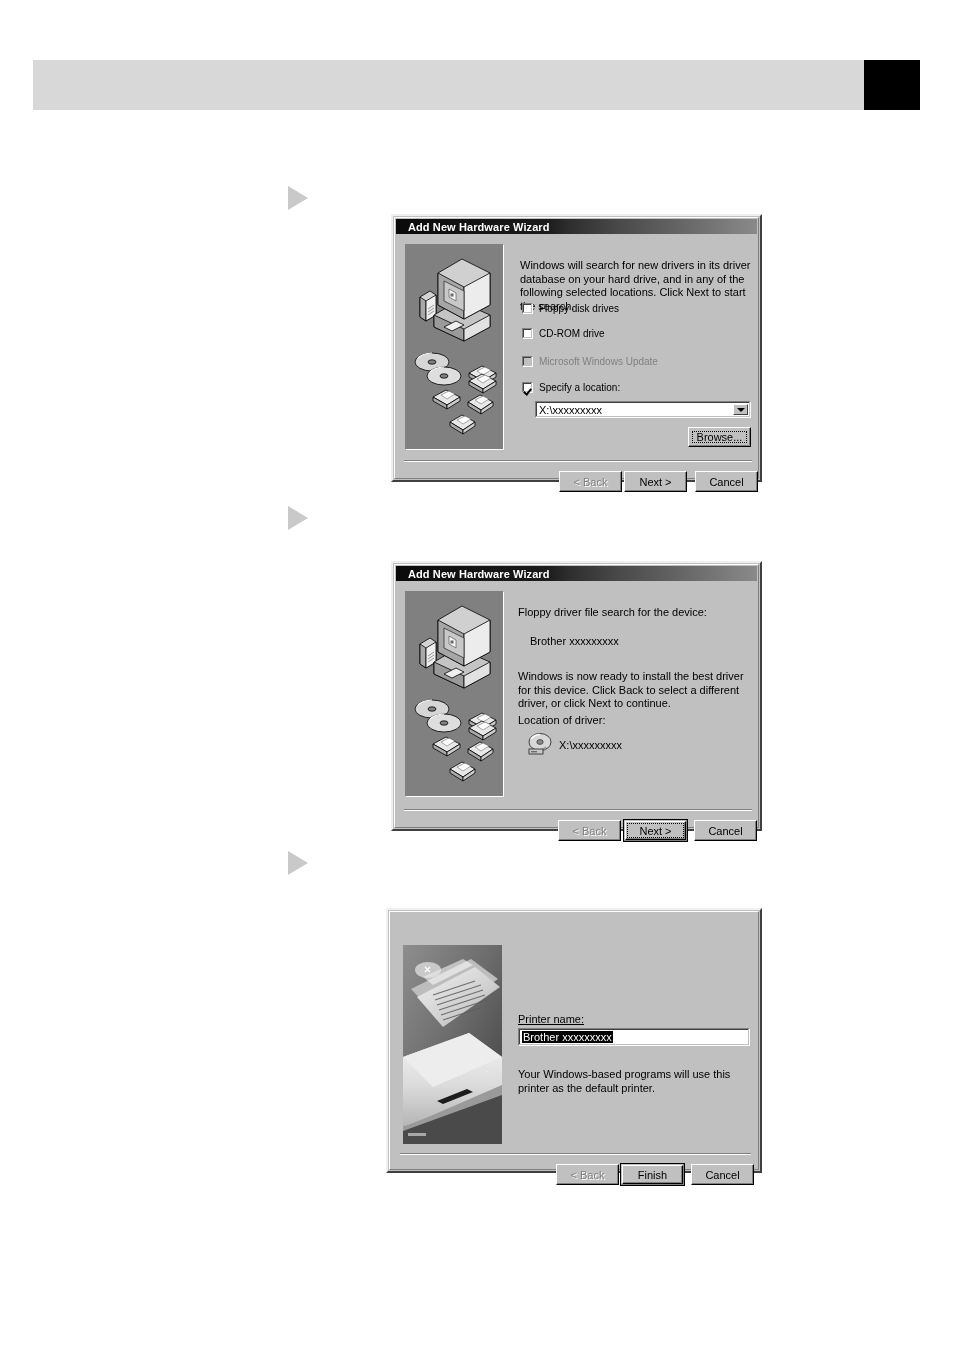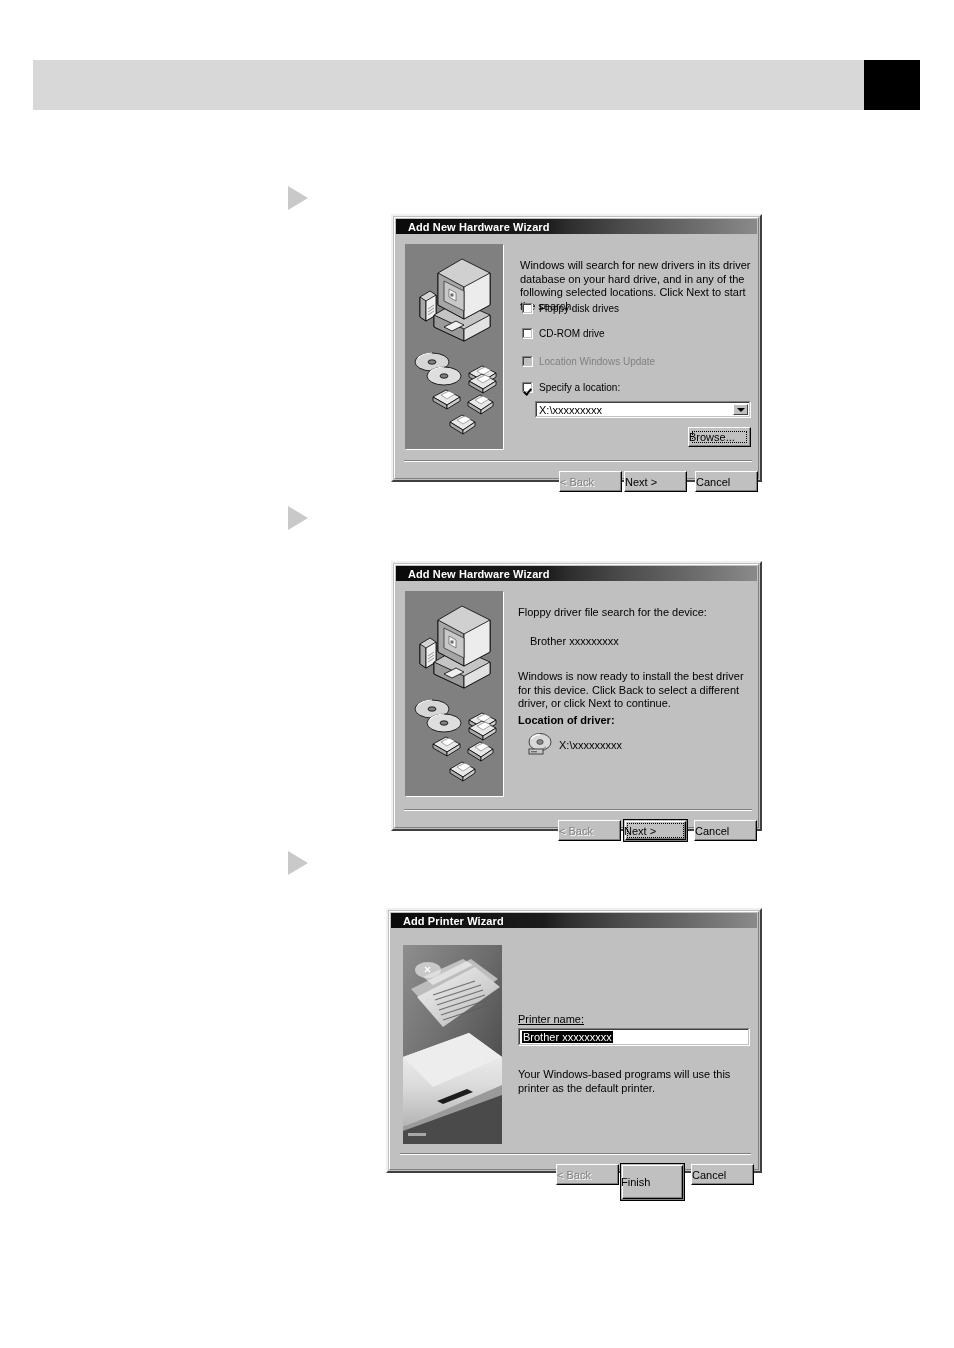--- a/index.html
+++ b/index.html
@@ -188,21 +188,21 @@
   
   .btn {
     position: absolute;
     background: #c0c0c0;
     border-top: 1px solid #ffffff;
     border-left: 1px solid #ffffff;
     border-right: 1px solid #000000;
     border-bottom: 1px solid #000000;
     box-shadow: inset -1px -1px 0 #808080;
     box-sizing: border-box;
-    display: flex; align-items: center; 
+    display: flex; align-items: center; justify-content: center;
     font-size: 11px;
     color: #000;
     cursor: default;
   }
   .btn.default {
     border: 1px solid #000000;
   }
   .btn.default .btn-face {
     position: absolute;
     left: 1px; top: 1px; right: 1px; bottom: 1px;
@@ -333,21 +333,21 @@
     <div class="cb-row" style="left:126px; top:68px;">
       <span class="cbox"></span>
       <span>Floppy disk drives</span>
     </div>
     <div class="cb-row" style="left:126px; top:93px;align-items:flex-end;">
       <span class="cbox"></span>
       <span>CD-ROM drive</span>
     </div>
     <div class="cb-row disabled" style="left:126px; top:121px;">
       <span class="cbox"></span>
-      <span>Location Windows Update</span>
+      <span>Microsoft Windows Update</span>
     </div>
     <div class="cb-row" style="left:126px; top:147px;">
       <span class="cbox checked"></span>
       <span>Specify a location:</span>
     </div>
 
     <div class="field" style="left:139px; top:166px; width:216px; height:17px;">
       <span>X:\xxxxxxxxx</span>
       <span class="combo-arrow">
           <i></i>
@@ -442,21 +442,21 @@
         </g>
       </svg>
     </div>
 
     <div class="body-text" style="left:122px; top:24px; width:234px;">Floppy driver file search for the device:</div>
 
     <div class="body-text" style="left:134px; top:53px; width:222px;">Brother xxxxxxxxx</div>
 
     <div class="body-text" style="left:122px; top:88px; width:237px;">Windows is now ready to install the best driver for this device. Click Back to select a different driver, or click Next to continue.</div>
 
-    <div class="body-text" style="left:122px; top:132px; width:234px;font-weight:bold;">Location of driver:</div>
+    <div class="body-text" style="left:122px; top:132px; width:234px;">Location of driver:</div>
 
     <div class="cd-icon" style="left:130px; top:150px;">
       <svg width="28" height="26" viewBox="0 0 28 26">
         <ellipse cx="14" cy="10" rx="11" ry="8.5" fill="#d8d8d8" stroke="#333" stroke-width="0.9"></ellipse>
         <ellipse cx="14" cy="10" rx="3.2" ry="2.4" fill="#8a8a8a" stroke="#333" stroke-width="0.7"></ellipse>
         <path d="M5 7 A11 8.5 0 0 1 14 2.5" fill="none" stroke="#ffffff" stroke-width="1.4"></path>
         <path d="M20 15 A11 8.5 0 0 1 12 18.2" fill="none" stroke="#9a9a9a" stroke-width="1.2"></path>
         <rect x="3" y="17" width="14" height="5" fill="#c8c8c8" stroke="#333" stroke-width="0.9"></rect>
         <rect x="5" y="19" width="6" height="1.4" fill="#6a6a6a"></rect>
       </svg>
@@ -476,23 +476,20 @@
     <div class="btn" style="left:298px; top:238px; width:63px; height:21px;">
       <span class="btn-label">Cancel</span>
     </div>
 
   </div>
 </div>
 
 <div class="dialog" id="dlg3" style="left:386px; top:908px; width:376px; height:265px;">
   <div class="dialog-inner"></div>
 
-  <div class="titlebar">
-    <span class="titlebar-text">Add Printer Wizard</span>
-  </div>
 
   <div class="dialog-body">
 
     <div class="illus-photo" style="left:12px; top:16px; width:99px; height:199px;">
       <svg width="99" height="199" viewBox="0 0 99 199">
         <defs>
           <linearGradient id="deskbg" x1="0" y1="0" x2="1" y2="1">
             <stop offset="0%" stop-color="#8e8e8e"></stop>
             <stop offset="45%" stop-color="#6d6d6d"></stop>
             <stop offset="100%" stop-color="#3c3c3c"></stop>
@@ -567,21 +564,21 @@
       <span class="sel-text">Brother xxxxxxxxx</span>
     </div>
 
     <div class="body-text" style="left:127px; top:139px; width:235px;">Your Windows-based programs will use this printer as the default printer.</div>
 
     <div class="hsep" style="left:9px; top:224px; width:351px;"></div>
 
     <div class="btn disabled" style="left:165px; top:235px; width:63px; height:21px;">
       <span class="btn-label">&lt; Back</span>
     </div>
-    <div class="btn default" style="left:229px; top:234px; width:65px; height:38px;">
+    <div class="btn default" style="left:229px; top:234px; width:65px; height:23px;">
       <span class="btn-face"></span>
       <span class="btn-label">Finish</span>
     </div>
     <div class="btn" style="left:300px; top:235px; width:63px; height:21px;">
       <span class="btn-label">Cancel</span>
     </div>
 
   </div>
 </div>
 

